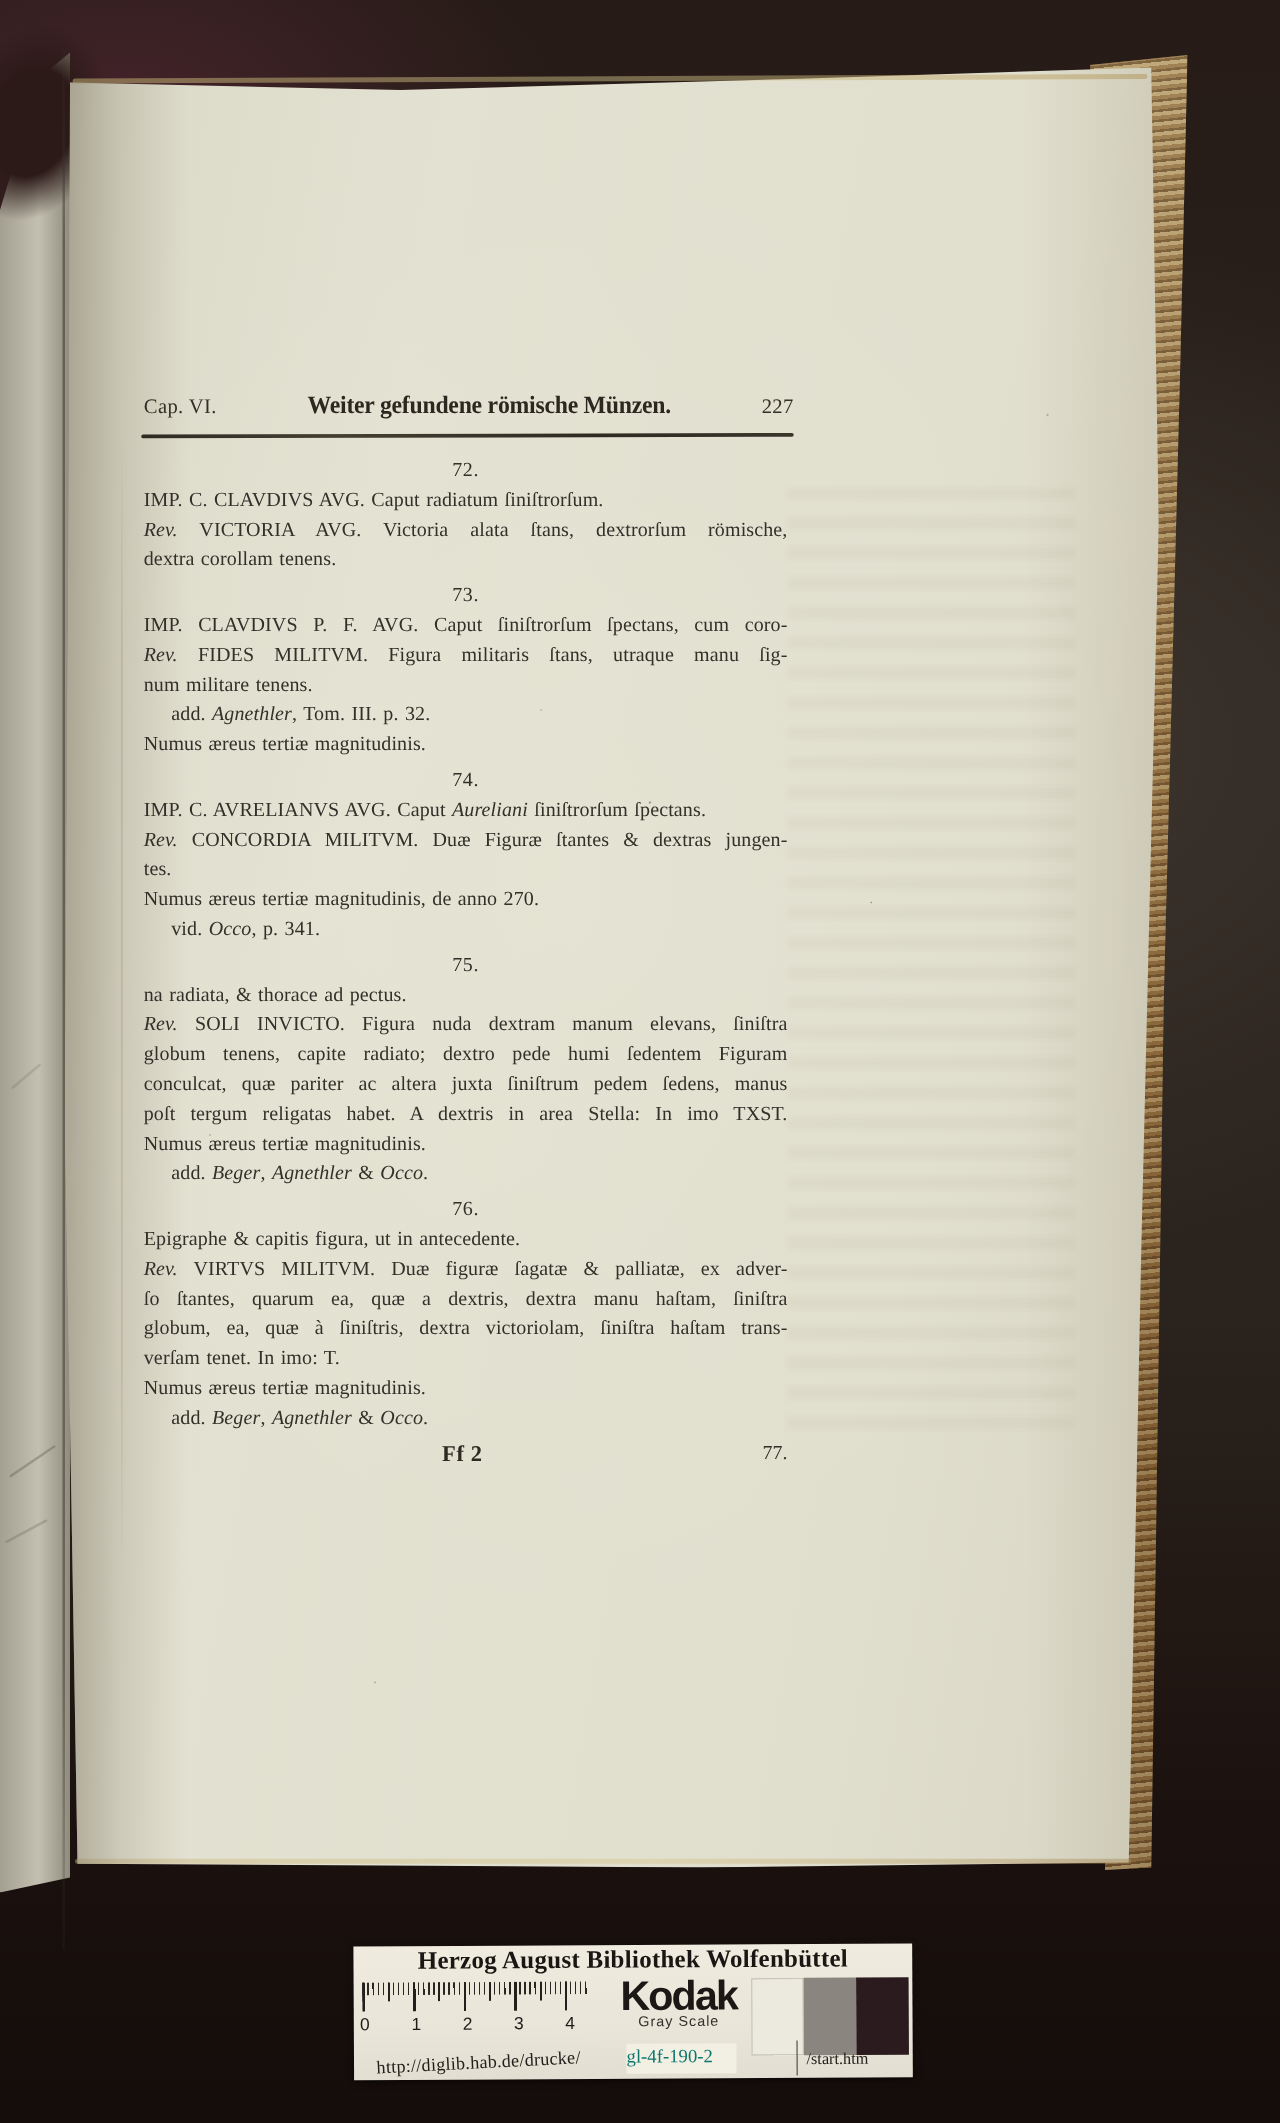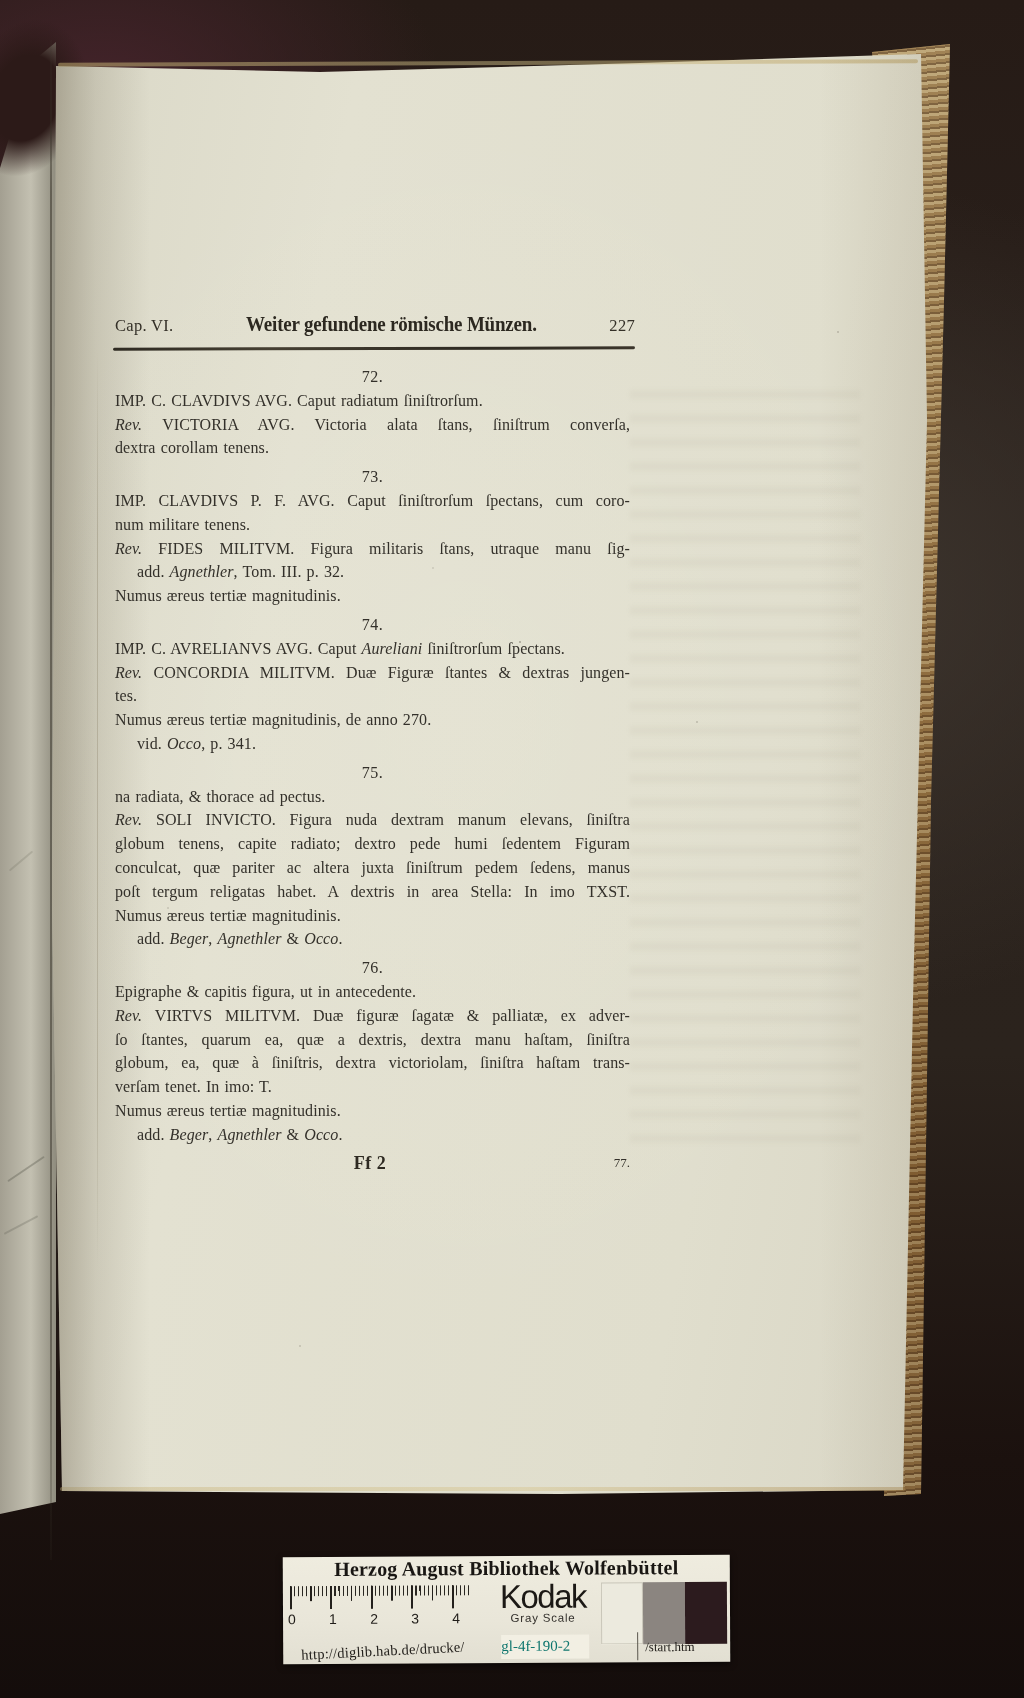--- a/index.html
+++ b/index.html
@@ -104,21 +104,21 @@
   }
   .tl{line-height:23.8px;white-space:nowrap;letter-spacing:.1px;word-spacing:1px;}
   .tl.just{text-align:justify;text-align-last:justify;}
   .tl.ind{padding-left:22px;}
   .it{font-style:italic;}
   .sig-row{position:relative;height:26px;margin-top:4px;line-height:24px;}
   .sig-mark{
     position:absolute;left:50%;transform:translateX(-58%);
     font-weight:700;font-size:18px;letter-spacing:.5px;color:#2e2a22;
   }
-  .catchword{position:absolute;right:0;font-size:13px;}
+  .catchword{position:absolute;right:0;font-size:16px;}
   
   .scan-label{
     position:absolute;left:283px;top:1556px;width:447px;height:107px;
     background:linear-gradient(180deg,#efecdf 0%,#e9e6d9 60%,#e2dfd2 100%);
     transform:rotate(-.3deg);box-shadow:0 2px 6px rgba(0,0,0,.55);
     font-family:"Liberation Serif","DejaVu Serif",serif;color:#191613;
   }
   .label-title{
     position:absolute;left:0;top:1px;width:100%;text-align:center;
     font-size:20px;font-weight:700;letter-spacing:.2px;white-space:nowrap;
@@ -133,21 +133,21 @@
     background-size:100% 23px,100% 15px,100% 10px;
     background-repeat:no-repeat,no-repeat,no-repeat;
     background-position:left top,left top,left top;
   }
   .ruler-numbers{
     position:absolute;left:0;top:25px;width:172px;display:flex;justify-content:space-between;
     font-family:"Liberation Sans","DejaVu Sans",sans-serif;font-size:14px;color:#201d19;
   }
   .kodak{position:absolute;left:204px;top:26px;width:112px;text-align:center;}
   .kodak-word{
-    font-family:"Liberation Sans","DejaVu Sans",sans-serif;font-weight:400;
+    font-family:"Liberation Sans","DejaVu Sans",sans-serif;font-weight:700;
     font-size:33px;letter-spacing:-1.5px;line-height:30px;color:#1b1815;
   }
   .kodak-sub{
     font-family:"Liberation Sans","DejaVu Sans",sans-serif;
     font-size:11.5px;letter-spacing:.8px;color:#33302c;margin-top:0;
   }
   .patches{position:absolute;left:318px;top:27px;display:flex;}
   .patch{width:42px;height:62px;}
   .patch-white{background:#eceade;box-shadow:inset 0 0 0 1px #c9c6b9;}
   .patch-gray{background:#8b8580;}
@@ -189,30 +189,30 @@
     <span class="header-title">Weiter gefundene römische Münzen.</span>
     <span class="header-pagenum ink">227</span>
   </div>
   <div class="header-rule"></div>
 
   <div class="textblock">
     <section>
       <div class="num">72.</div>
       <div>
           <div class="tl"><span>IMP. C. CLAVDIVS AVG.  Caput radiatum ſiniſtrorſum.</span></div>
-          <div class="tl just"><span class="it">Rev.</span><span> VICTORIA AVG.  Victoria alata ſtans, ſiniſtrum converſa,</span></div>
+          <div class="tl just"><span class="it">Rev.</span><span> VICTORIA AVG.  Victoria alata ſtans, dextrorſum römische,</span></div>
           <div class="tl"><span>dextra corollam tenens.</span></div>
         </div>
     </section>
     <section>
       <div class="num">73.</div>
       <div>
           <div class="tl just"><span>IMP. CLAVDIVS P. F. AVG.  Caput ſiniſtrorſum ſpectans, cum coro-</span></div>
+          <div class="tl just"><span class="it">Rev.</span><span> FIDES MILITVM.  Figura militaris ſtans, utraque manu ſig-</span></div>
           <div class="tl"><span>num militare tenens.</span></div>
-          <div class="tl just"><span class="it">Rev.</span><span> FIDES MILITVM.  Figura militaris ſtans, utraque manu ſig-</span></div>
           <div class="tl ind"><span>add. </span><span class="it">Agnethler</span><span>, Tom. III. p. 32.</span></div>
           <div class="tl"><span>Numus æreus tertiæ magnitudinis.</span></div>
         </div>
     </section>
     <section>
       <div class="num">74.</div>
       <div>
           <div class="tl"><span>IMP. C. AVRELIANVS AVG.  Caput </span><span class="it">Aureliani</span><span> ſiniſtrorſum ſpectans.</span></div>
           <div class="tl just"><span class="it">Rev.</span><span> CONCORDIA MILITVM.  Duæ Figuræ ſtantes &amp; dextras jungen-</span></div>
           <div class="tl"><span>tes.</span></div>

